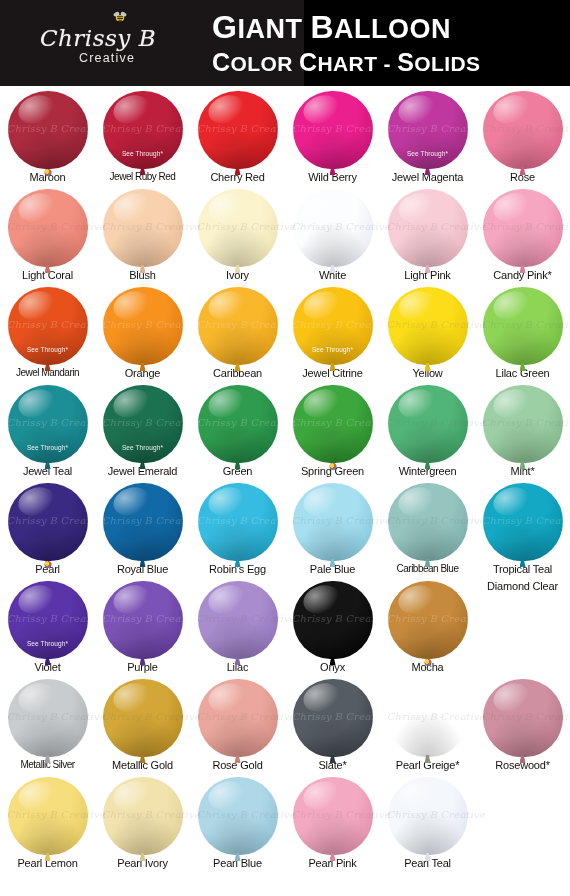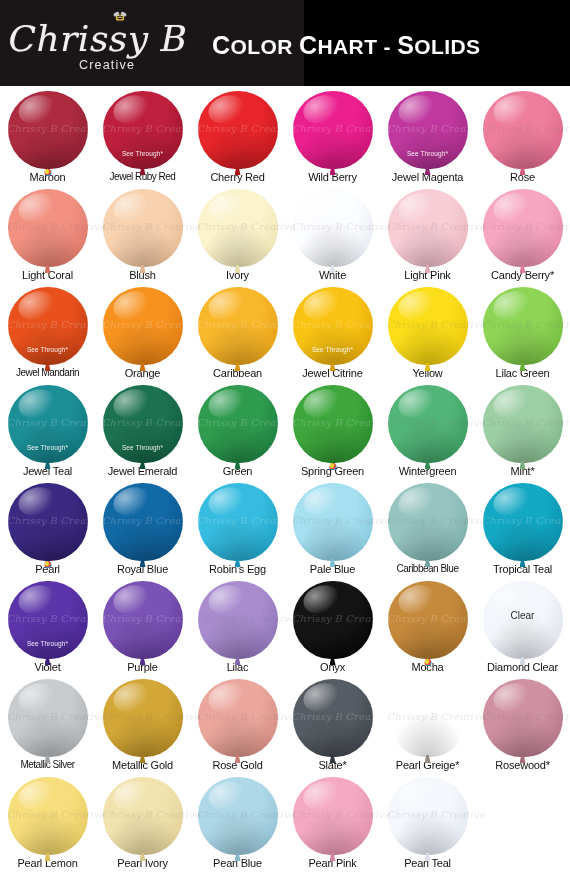--- a/index.html
+++ b/index.html
@@ -35,21 +35,21 @@
     display: flex;
     flex-direction: column;
     align-items: center;
     justify-content: center;
     z-index: 2;
   }
   .bee-icon { position: absolute; left: 110px; top: 10px; }
   .brand-name {
     font-family: "DejaVu Serif", serif;
     font-style: italic;
-    font-size: 36px;
+    font-size: 23px;
     color: #f2f0ef;
     letter-spacing: 0.5px;
     line-height: 1;
     margin-top: 6px;
     text-shadow: 0 0 1px rgba(255,255,255,0.45);
   }
   .brand-sub {
     font-family: "Liberation Sans", sans-serif;
     font-size: 12.5px;
     color: #e8e6e4;
@@ -221,20 +221,21 @@
           <path d="M7 6.2h6M7.3 8.4h5.6M8.4 10.3h3.4" stroke="#2b2318" stroke-width="1.1"></path>
           <ellipse cx="6.4" cy="4.2" rx="3" ry="2" fill="#ffffff" opacity="0.75" transform="rotate(-26 6.4 4.2)"></ellipse>
           <ellipse cx="13.6" cy="4.2" rx="3" ry="2" fill="#ffffff" opacity="0.75" transform="rotate(26 13.6 4.2)"></ellipse>
         </svg>
       </span>
       <span class="brand-name">Chrissy B</span>
       <span class="brand-sub">Creative</span>
     </div>
 
     <div class="titles">
+      <span class="title-main"><span class="cap">G</span>IANT <span class="cap">B</span>ALLOON</span>
       <span class="title-sub"><span class="cap">C</span>OLOR <span class="cap">C</span>HART - <span class="cap">S</span>OLIDS</span>
     </div>
   </div>
 
   <div class="grid" id="balloon-grid">
       <div class="cell">
         <div class="balloon-wrap">
           <div class="neck" style="background: rgb(127, 26, 44);"></div>
           <div class="balloon" style="background: radial-gradient(circle at 32% 26%, rgb(173, 43, 63) 0%, rgb(173, 43, 63) 48%, rgb(127, 26, 44) 100%);"></div>
           <div class="nozzle"></div>
@@ -323,21 +324,21 @@
           <div class="watermark light">Chrissy B Creative</div>
         </div>
         <div class="caption">Light Pink</div>
       </div>
       <div class="cell">
         <div class="balloon-wrap">
           <div class="neck" style="background: rgb(219, 123, 156);"></div>
           <div class="balloon" style="background: radial-gradient(circle at 32% 26%, rgb(246, 166, 192) 0%, rgb(246, 166, 192) 48%, rgb(219, 123, 156) 100%);"></div>
           <div class="watermark light">Chrissy B Creative</div>
         </div>
-        <div class="caption">Candy Berry*</div>
+        <div class="caption">Candy Pink*</div>
       </div>
       <div class="cell">
         <div class="balloon-wrap">
           <div class="neck" style="background: rgb(176, 53, 16);"></div>
           <div class="balloon" style="background: radial-gradient(circle at 32% 26%, rgb(232, 81, 28) 0%, rgb(232, 81, 28) 48%, rgb(176, 53, 16) 100%);"></div>
           <div class="watermark dark">Chrissy B Creative</div>
           <div class="see-through">See Through*</div>
         </div>
         <div class="caption tight">Jewel Mandarin</div>
       </div>
@@ -518,25 +519,20 @@
       <div class="cell">
         <div class="balloon-wrap">
           <div class="neck" style="background: rgb(154, 101, 33);"></div>
           <div class="balloon" style="background: radial-gradient(circle at 32% 26%, rgb(198, 138, 60) 0%, rgb(198, 138, 60) 48%, rgb(154, 101, 33) 100%);"></div>
           <div class="nozzle"></div>
           <div class="watermark dark">Chrissy B Creative</div>
         </div>
         <div class="caption">Mocha</div>
       </div>
       <div class="cell">
-        <div class="balloon-wrap">
-          <div class="neck" style="background: rgb(210, 216, 226);"></div>
-          <div class="balloon" style="background: radial-gradient(circle at 32% 26%, rgb(243, 246, 250) 0%, rgb(243, 246, 250) 48%, rgb(210, 216, 226) 100%);"></div>
-          <div class="inner-label">Clear</div>
-        </div>
         <div class="caption">Diamond Clear</div>
       </div>
       <div class="cell">
         <div class="balloon-wrap">
           <div class="neck" style="background: rgb(159, 164, 168);"></div>
           <div class="balloon" style="background: radial-gradient(circle at 32% 26%, rgb(201, 204, 206) 0%, rgb(201, 204, 206) 48%, rgb(159, 164, 168) 100%);"></div>
           <div class="watermark light">Chrissy B Creative</div>
         </div>
         <div class="caption tight">Metallic Silver</div>
       </div>

